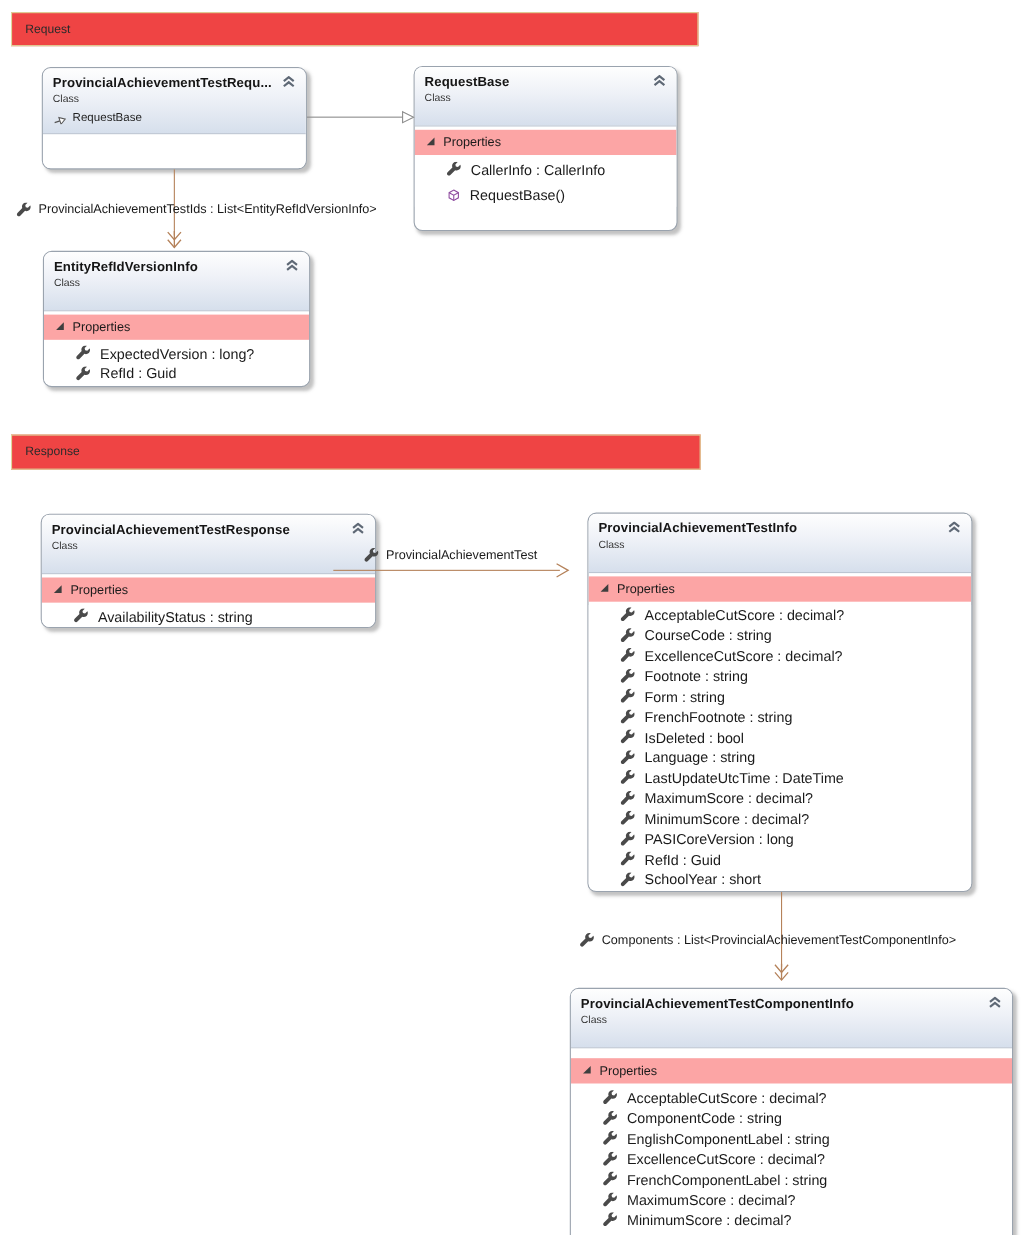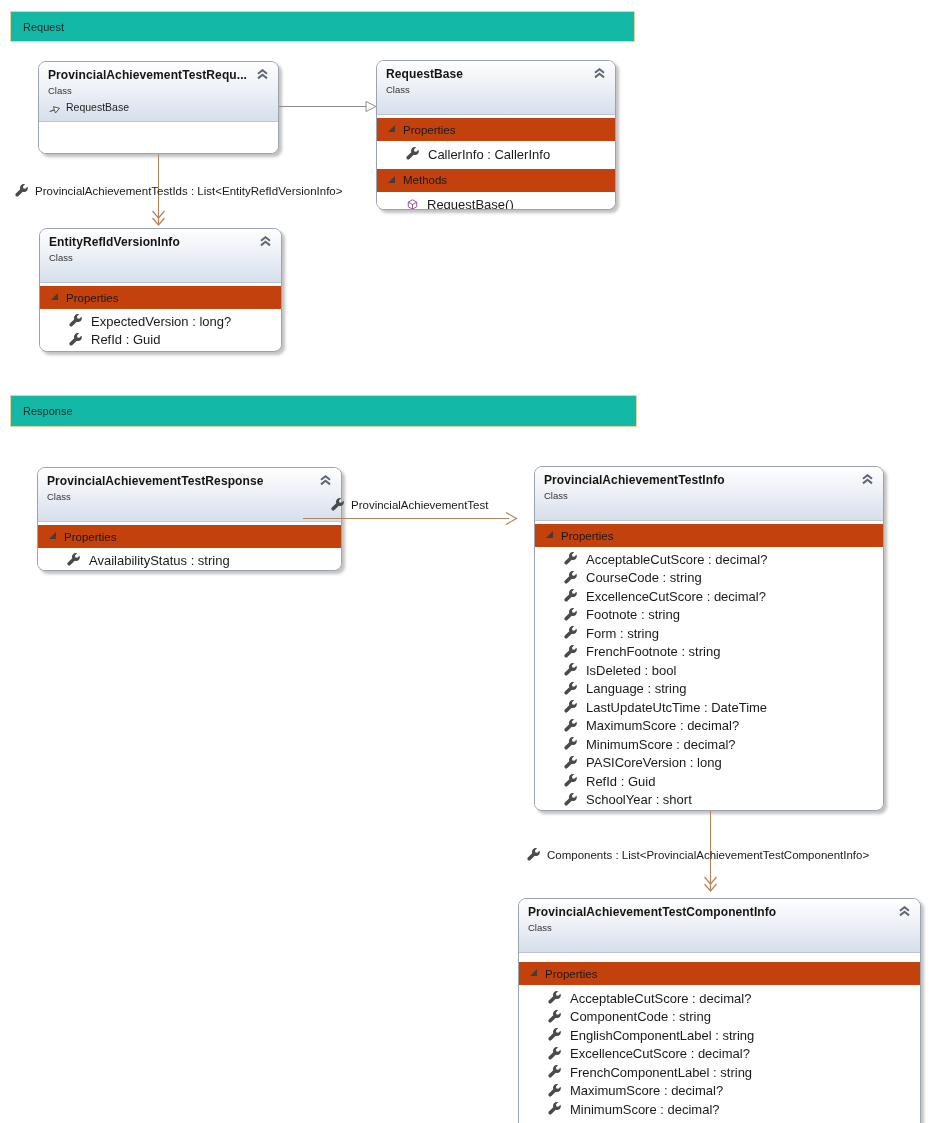--- a/index.html
+++ b/index.html
@@ -1,37 +1,37 @@
 <!DOCTYPE html>
 <html><head>
 <meta charset="utf-8">
 <style>
   html,body{margin:0;padding:0;background:#ffffff;}
   .canvas{position:relative;width:935px;height:1123px;background:#ffffff;
           font-family:"Liberation Sans",sans-serif;overflow:hidden;}
 
   
-  .comment{position:absolute;background:#14b8a6;border:1px solid #ddd79b;
+  .comment{position:absolute;background:#ef4444;border:1px solid #ddd79b;
            box-sizing:border-box;display:flex;align-items:center;
            padding:0 12px;font-size:11px;color:#2b2b2b;}
 
   
   .classbox{position:absolute;box-sizing:border-box;border:1px solid #9aa3ae;
             border-radius:8px;background:#ffffff;overflow:hidden;
             box-shadow:3px 3px 3px rgba(120,120,120,.45);
             display:flex;flex-direction:column;}
   .hdr{background:linear-gradient(#fefefe 0%,#eef1f7 45%,#d6dfec 100%);
        padding:6px 9px 5px 9px;border-bottom:1px solid #bcc5d2;position:relative;flex:0 0 auto;}
   .title{font-size:12px;font-weight:bold;color:#151515;white-space:nowrap;letter-spacing:.1px;}
   .stereo{font-size:9.5px;color:#343434;margin-top:3px;}
   .baseref{font-size:10.5px;color:#1f1f1f;margin-top:5px;display:flex;align-items:center;gap:5px;}
   .collapse{position:absolute;top:7px;right:9px;cursor:pointer;}
   .emptycomp{flex:1 1 auto;background:#ffffff;}
 
-  .sect{background:#c2410c;display:flex;align-items:center;gap:8px;
+  .sect{background:#fca5a5;display:flex;align-items:center;gap:8px;
         padding:0 8px 0 11px;font-size:11.5px;color:#1a1a1a;flex:0 0 auto;}
   .sect{height:23px;}
   .expander{width:0;height:0;border-left:7px solid transparent;
             border-bottom:7px solid #3e3e3e;margin-top:-2px;}
   .member{display:flex;align-items:center;gap:8px;padding-left:29px;
           font-size:13px;color:#1a1a1a;height:18.5px;flex:0 0 auto;background:#fff;}
   .roomy .member{height:20.5px;}
   .memtext{white-space:nowrap;}
   .padtop{padding-top:3px;}
 
@@ -88,24 +88,20 @@
     </div>
     <div class="sect" style="margin-top:3px">
       <span class="expander"></span>
       <span>Properties</span>
     </div>
     <div class="member padtop">
       <svg class="icon" width="14" height="14" viewBox="0 0 16 16">
         <path d="M14.2 3.1 L11.8 5.5 L9.6 5.0 L9.1 2.8 L11.5 0.4 C9.9 -0.2 8.1 0.2 6.9 1.4 C5.7 2.6 5.4 4.4 6.0 5.9 L1.0 10.9 C0.2 11.7 0.2 13.0 1.0 13.8 C1.8 14.6 3.1 14.6 3.9 13.8 L8.9 8.8 C10.4 9.4 12.2 9.1 13.4 7.9 C14.6 6.7 15.0 4.9 14.4 3.3 Z" fill="#4a4a4a"></path>
       </svg>
       <span class="memtext">CallerInfo : CallerInfo</span>
-    </div>
-    <div class="sect" style="margin-top:4px">
-      <span class="expander"></span>
-      <span>Methods</span>
     </div>
     <div class="member padtop">
       <svg class="icon" width="13" height="13" viewBox="0 0 16 16">
         <path d="M8 2.2 L13.2 5.1 L13.2 10.9 L8 13.8 L2.8 10.9 L2.8 5.1 Z" fill="none" stroke="#8f4da0" stroke-width="1.2"></path>
         <path d="M2.8 5.1 L8 8 L13.2 5.1 M8 8 L8 13.8" fill="none" stroke="#8f4da0" stroke-width="1.2"></path>
       </svg>
       <span class="memtext">RequestBase()</span>
     </div>
   </div>
 

